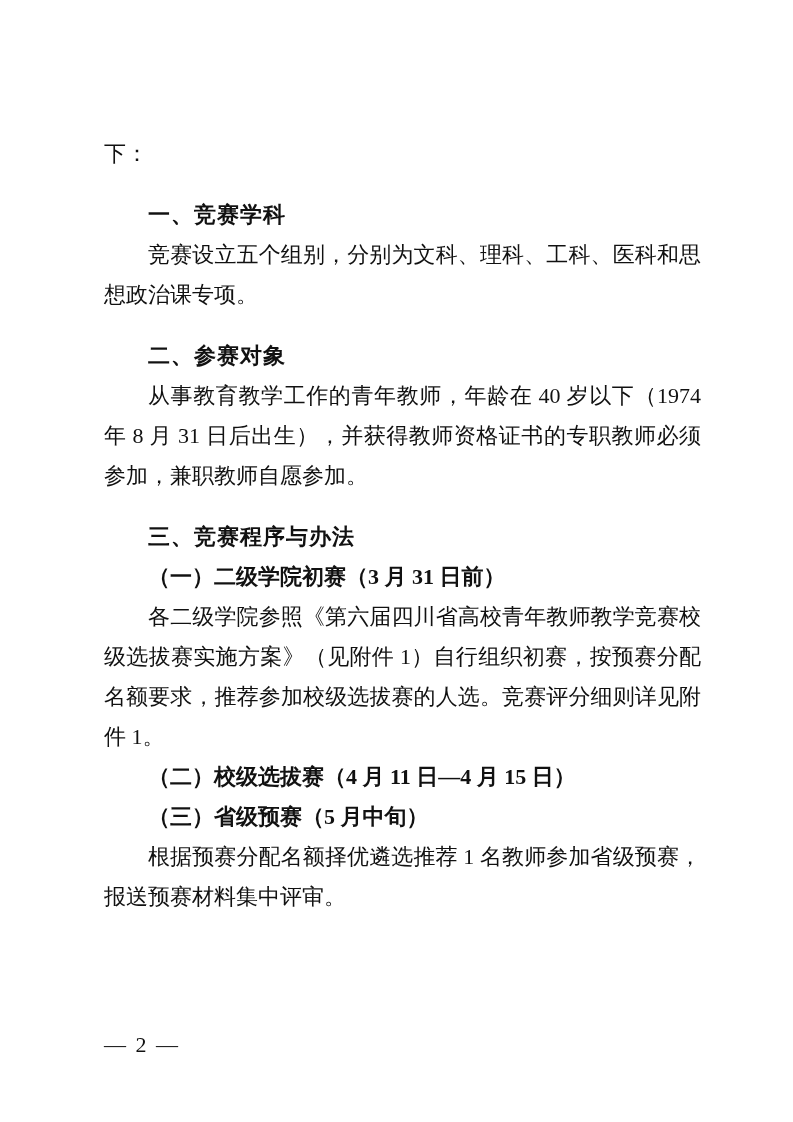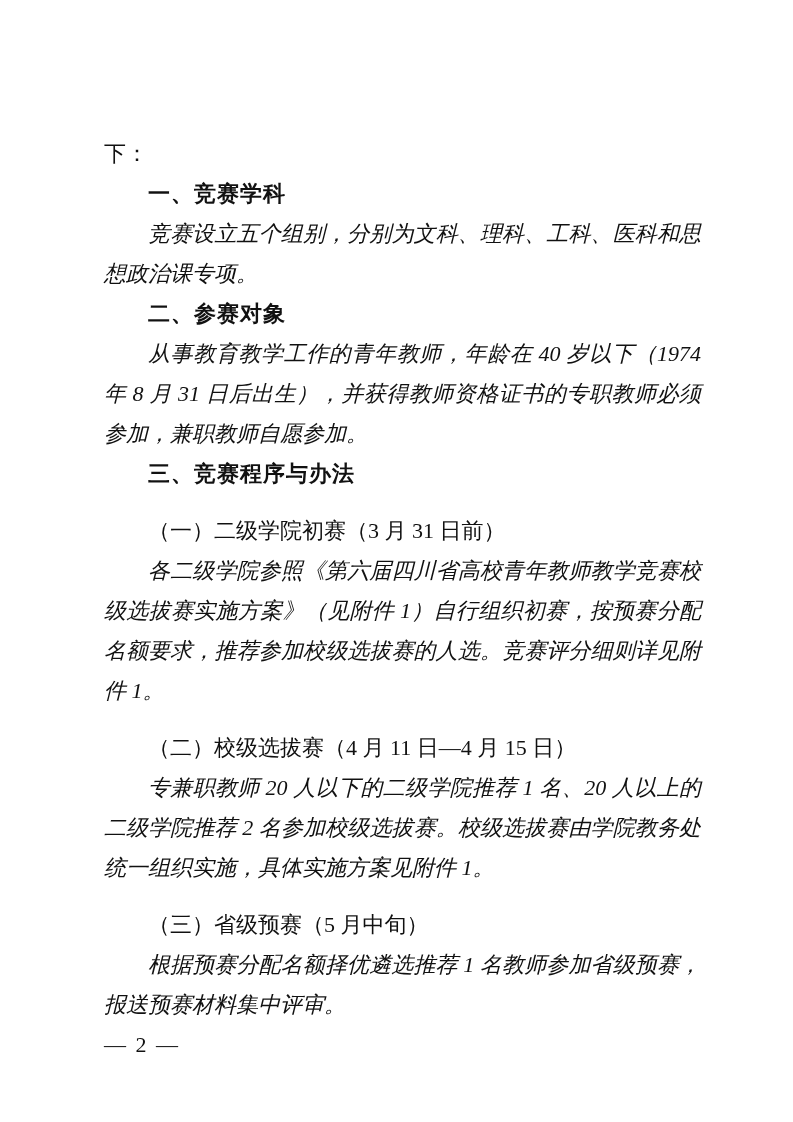--- a/index.html
+++ b/index.html
@@ -25,33 +25,32 @@
     font-size: 22px;
     line-height: 40px;
   }
   .line-plain {
     text-align: left;
   }
   .para {
     text-align: justify;
     text-justify: inter-ideograph;
     text-indent: 2em;
-    font-style: italic;
   }
   .heading-1 {
     font-family: "Liberation Sans", "DejaVu Sans", sans-serif;
     font-weight: 700;
     text-indent: 2em;
     letter-spacing: 1px;
+    margin-top: 21px;
   }
   .heading-2 {
     font-family: "Liberation Serif", "DejaVu Serif", serif;
-    font-weight: 400;
+    font-weight: 700;
     text-indent: 2em;
-    margin-top: 17px;
   }
   .page-number {
     position: absolute;
     left: 104px;
     top: 1030px;
     font-size: 22px;
     line-height: 30px;
     letter-spacing: 2px;
   }
 </style>
@@ -62,18 +61,17 @@
   <div class="content">
     <div class="line-plain">下：</div>
     <div class="heading-1">一、竞赛学科</div>
     <div class="para">竞赛设立五个组别，分别为文科、理科、工科、医科和思想政治课专项。</div>
     <div class="heading-1">二、参赛对象</div>
     <div class="para">从事教育教学工作的青年教师，年龄在 40 岁以下（1974 年 8 月 31 日后出生），并获得教师资格证书的专职教师必须参加，兼职教师自愿参加。</div>
     <div class="heading-1">三、竞赛程序与办法</div>
     <div class="heading-2">（一）二级学院初赛（3 月 31 日前）</div>
     <div class="para">各二级学院参照《第六届四川省高校青年教师教学竞赛校级选拔赛实施方案》（见附件 1）自行组织初赛，按预赛分配名额要求，推荐参加校级选拔赛的人选。竞赛评分细则详见附件 1。</div>
     <div class="heading-2">（二）校级选拔赛（4 月 11 日—4 月 15 日）</div>
-    <div class="para">专兼职教师 20 人以下的二级学院推荐 1 名、20 人以上的二级学院推荐 2 名参加校级选拔赛。校级选拔赛由学院教务处统一组织实施，具体实施方案见附件 1。</div>
     <div class="heading-2">（三）省级预赛（5 月中旬）</div>
     <div class="para">根据预赛分配名额择优遴选推荐 1 名教师参加省级预赛，报送预赛材料集中评审。</div>
   </div>
   <div class="page-number">— 2 —</div>
 </div>
 
 </body></html>

